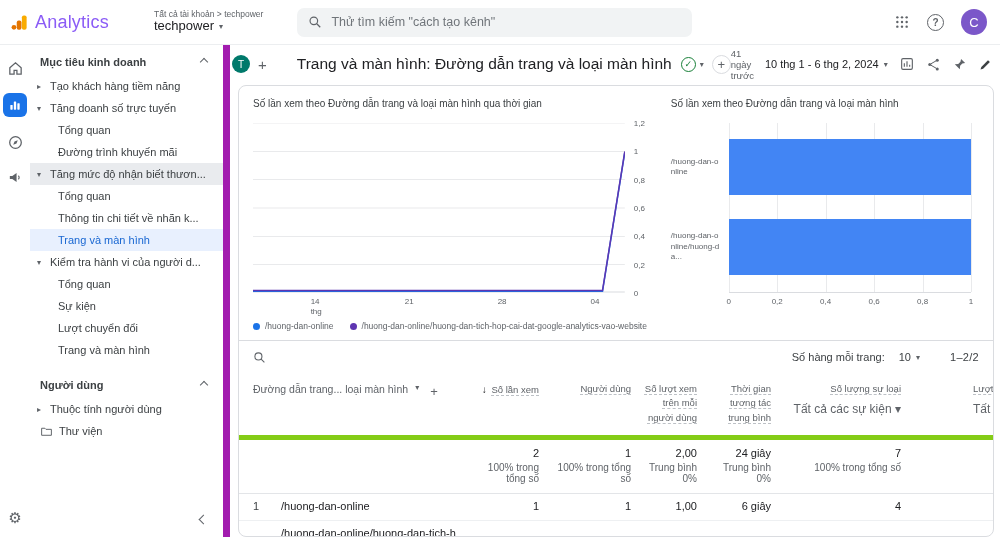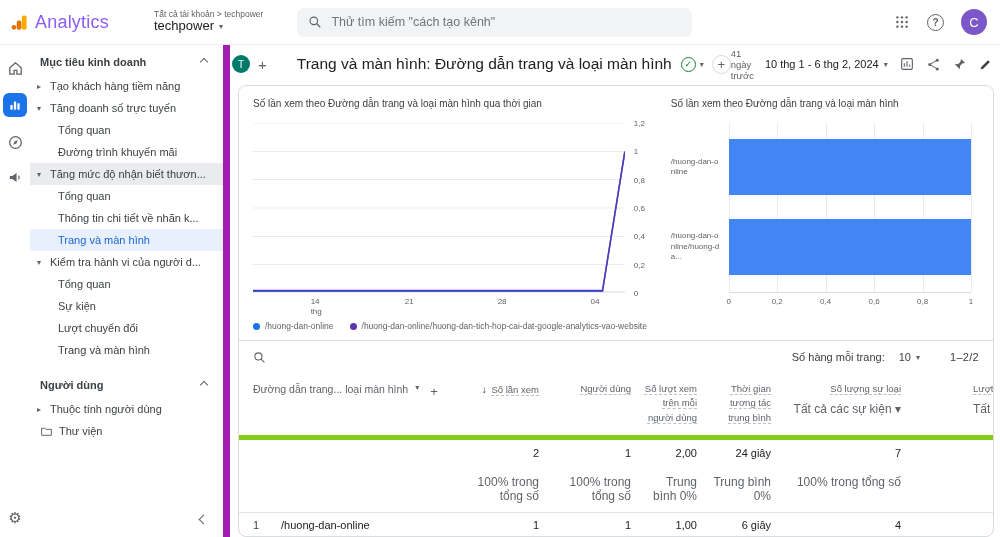--- a/index.html
+++ b/index.html
@@ -113,21 +113,21 @@
   .th{border-bottom:5px solid #84cc16;padding:9px 8px 10px 4px;font-size:9.5px;color:#5f6368;line-height:1.5}
   .th.num{text-align:right;cursor:pointer}
   .th-dim{display:flex;align-items:flex-start;gap:7px;font-size:10.5px;padding-left:14px;cursor:pointer}
   .u{text-decoration-line:underline;text-decoration-style:dashed;text-decoration-color:#bdc1c6;
      text-decoration-thickness:1px;text-underline-offset:2px}
   .sort{color:#202124;font-size:10px;margin-right:2px}
   .sub-filter{display:block;font-size:12px;color:#5f6368;margin-top:4px;cursor:pointer}
   .th-cut{text-align:left;padding-left:64px;white-space:nowrap;overflow:hidden}
   .tot{border-bottom:1px solid #e3e5e8;padding:7px 8px 9px;text-align:right}
   .tot .v{font-size:11px;color:#202124}
-  .tot .s{font-size:12px;color:#5f6368;margin-top:16px}
+  .tot .s{font-size:10px;color:#5f6368;margin-top:3px}
   .td{border-bottom:1px solid #eef0f2;padding:5px 8px 6px;display:flex;align-items:center;justify-content:flex-end;color:#202124}
   .td.idx{justify-content:flex-start;padding-left:14px;color:#3c4043}
   .td.path{justify-content:flex-start;word-break:break-all;line-height:1.35;text-align:left}
 </style>
 </head>
 <body>
 
 <div class="topbar">
   <div class="logo">
     <svg width="19" height="19" viewBox="0 0 24 24">

